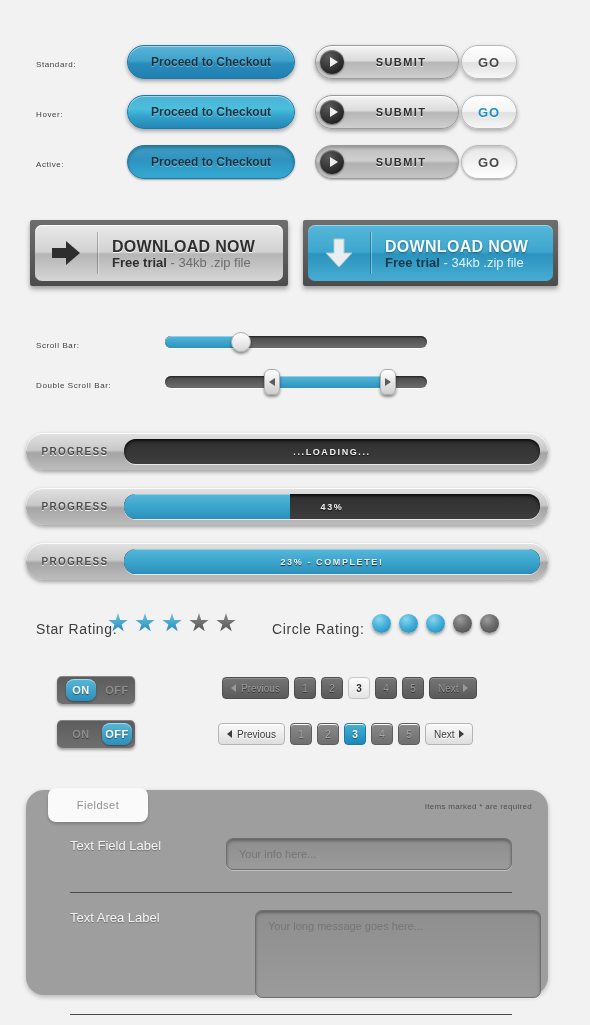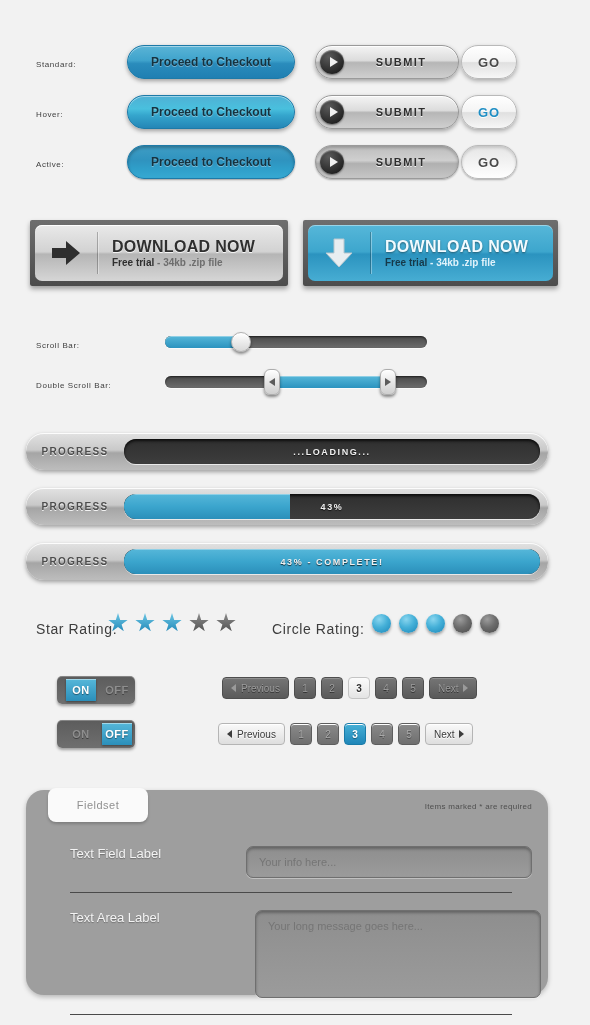--- a/index.html
+++ b/index.html
@@ -94,21 +94,21 @@
     box-shadow:inset 0 1px 0 rgba(255,255,255,.9);
   }
   .dl-blue .dl-inner{
     background:linear-gradient(to bottom,#56b7d9 0%,#3da6cd 48%,#2b93bf 52%,#47add3 100%);
     box-shadow:inset 0 1px 0 rgba(255,255,255,.4);
   }
   .dl-icon{width:62px;display:flex;align-items:center;justify-content:center;flex:0 0 auto;}
   .dl-divider{width:1px;height:42px;background:rgba(0,0,0,.25);box-shadow:1px 0 0 rgba(255,255,255,.35);}
   .dl-text{padding-left:14px;}
   .dl-title{font-size:16px;font-weight:bold;letter-spacing:.3px;line-height:19px;}
-  .dl-sub{font-size:10px;line-height:14px;font-weight:bold;}
+  .dl-sub{font-size:13px;line-height:14px;}
   .dl-grey .dl-title{color:#2f2f2f;text-shadow:0 1px 0 rgba(255,255,255,.8);}
   .dl-grey .dl-sub{color:#6e6e6e;}
   .dl-grey .dl-sub b{color:#2f2f2f;}
   .dl-blue .dl-title{color:#f2fbff;text-shadow:0 1px 2px rgba(0,0,0,.45);}
   .dl-blue .dl-sub{color:#dff2fb;}
   .dl-blue .dl-sub b{color:#163949;}
 
   
   .slider-track{
     position:absolute;height:12px;border-radius:6px;
@@ -179,21 +179,21 @@
   .circ.off{background:radial-gradient(circle at 38% 28%,#9d9d9d 0%,#6d6d6d 45%,#4a4a4a 100%);}
 
   
   .toggle{
     position:absolute;width:78px;height:28px;border-radius:5px;
     background:linear-gradient(to bottom,#5c5c5c,#6f6f6f);
     box-shadow:0 2px 3px rgba(0,0,0,.35),inset 0 1px 0 rgba(255,255,255,.25);
     display:flex;padding:3px;box-sizing:border-box;cursor:pointer;
   }
   .tg-seg{
-    flex:1;display:flex;align-items:center;justify-content:center;border-radius:0;
+    flex:1;display:flex;align-items:center;justify-content:center;border-radius:8px;
     font-size:11px;font-weight:bold;letter-spacing:.5px;margin-left:6px;
   }
   .tg-seg.sel{
     background:linear-gradient(to bottom,#56b7d9,#2b8fba);
     color:#fff;text-shadow:0 1px 1px rgba(0,0,0,.45);
     box-shadow:inset 0 1px 0 rgba(255,255,255,.45),0 1px 2px rgba(0,0,0,.4);
   }
   .tg-seg.unsel{color:#8e8e8e;text-shadow:0 1px 0 rgba(0,0,0,.4);}
 
   
@@ -372,21 +372,21 @@
     <div class="prog-track">
       <div class="prog-fill" id="pf1" style="width: 40%;"></div>
       <div class="prog-text">43%</div>
     </div>
   </div>
 
   <div class="prog" style="top:543px;">
     <div class="prog-label">PROGRESS</div>
     <div class="prog-track">
       <div class="prog-fill" id="pf2" style="width: 100%;"></div>
-      <div class="prog-text">43% - COMPLETE!</div>
+      <div class="prog-text">23% - COMPLETE!</div>
     </div>
   </div>
 
   <div class="rate-label" style="left:36px;top:621px;">Star Rating:</div>
   <div style="position:absolute;left:108px;top:613px;display:flex;gap:7px;" id="starRow">
       <span class="star on"></span>
       <span class="star on"></span>
       <span class="star on"></span>
       <span class="star off"></span>
       <span class="star off"></span>
@@ -439,21 +439,21 @@
     <div class="pg-btn">
         <span>Next</span>
         <span class="cap-r"></span>
       </div>
   </div>
 
   <div class="fieldset">
     <div class="fs-tab">Fieldset</div>
     <div class="fs-required">Items marked * are required</div>
 
-    <div class="fs-row" style="top:56px;gap:20px;">
+    <div class="fs-row" style="top:48px;">
       <div class="fs-label">Text Field Label</div>
       <input class="fs-input" type="text" placeholder="Your info here..." style="">
     </div>
     <div class="fs-rule" style="top:102px;"></div>
 
     <div class="fs-row" style="top:120px;">
       <div class="fs-label">Text Area Label</div>
       <textarea class="fs-input" rows="5" style="height: 88px; resize: none; margin-left: 29px;" placeholder="Your long message goes here..."></textarea>
     </div>
     <div class="fs-rule" style="top:224px;"></div>

